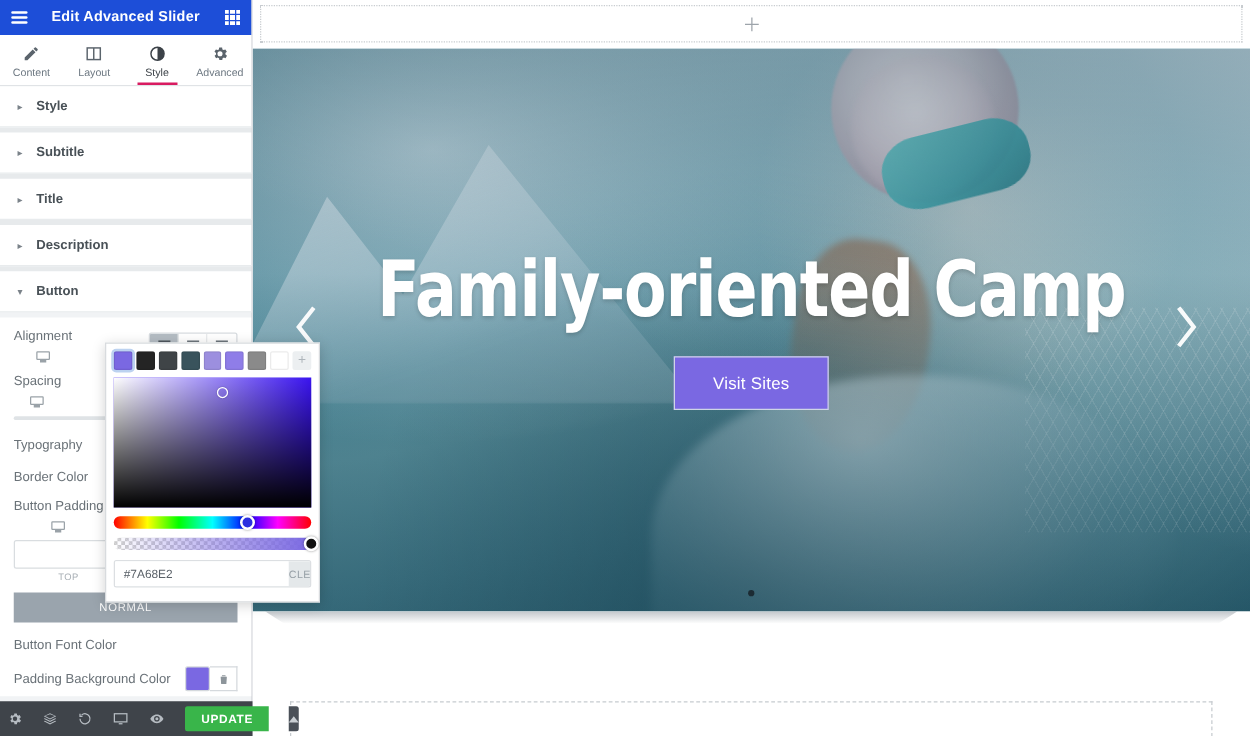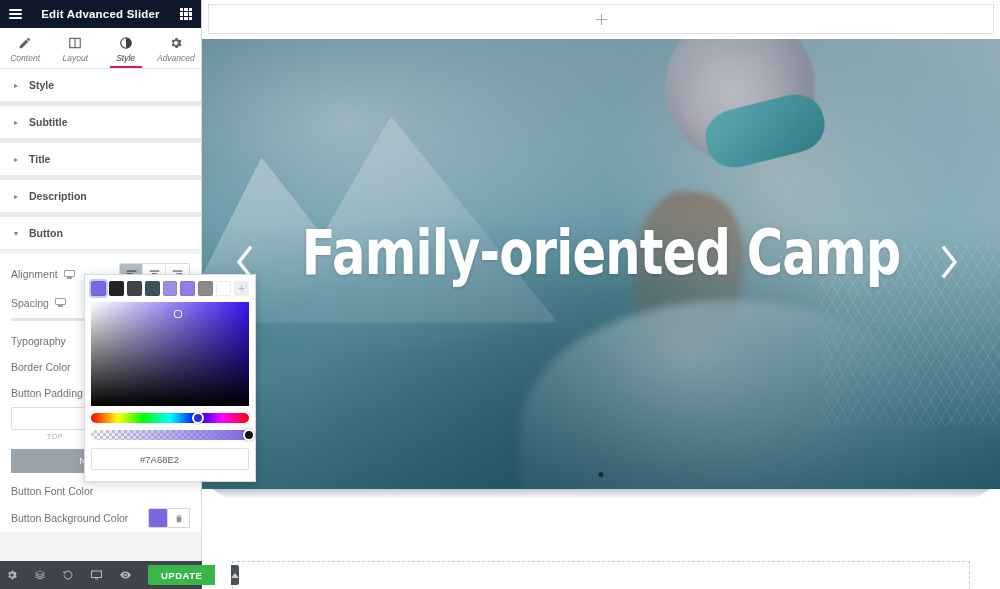--- a/index.html
+++ b/index.html
@@ -13,21 +13,21 @@
 
   
   #sidebar {
     position: absolute; left: 0; top: 0;
     width: 202px; height: 589px;
     background: #f1f3f5;
     border-right: 1px solid #d5d8dc;
     z-index: 40;
   }
   .panel-header {
-    height: 28px; background: #0f172a;
+    height: 28px; background: #1d4ed8;
     display: flex; align-items: center; justify-content: center;
     position: relative;
   }
   .panel-header .title {
     color: #fff; font-size: 11.5px; font-weight: bold; letter-spacing: .2px;
   }
   .hamburger {
     position: absolute; left: 9px; top: 50%; transform: translateY(-50%);
     width: 13px; height: 10px; display: flex; flex-direction: column;
     justify-content: space-between; cursor: pointer;
@@ -41,21 +41,21 @@
   }
   .grid-icon i { background: #fff; display:block; }
 
   .tabs {
     height: 41px; background: #fff; display: flex;
     border-bottom: 1px solid #e0e3e6;
   }
   .tab {
     flex: 1; display: flex; flex-direction: column;
     align-items: center; justify-content: center; gap: 3px;
-    cursor: pointer; position: relative; padding-top:3px;font-style:italic;
+    cursor: pointer; position: relative; padding-top:3px;
   }
   .tab .tlabel { font-size: 8.5px; color: #6d7882; }
   .tab.active .tlabel { color: #3c4248; }
   .tab.active::after {
     content: ""; position: absolute; bottom: 0; left: 18%; right: 18%;
     height: 2px; background: #d81b60;
   }
   .tab svg { display: block; }
 
   .sections { background: #e7eaec; }
@@ -68,21 +68,21 @@
   }
   .section-row .caret { font-size: 8px; color: #7a8289; width: 7px; }
   .section-row .slabel { font-size: 10.5px; font-weight: bold; color: #495157; }
 
   .controls { background: #fff; padding: 0 0 4px 0; }
   .ctrl-row {
     display: flex; align-items: center; justify-content: space-between;
     padding: 9px 11px 0 11px; min-height: 26px;
   }
   .ctrl-label {
-    font-size: 10.5px; color: #6a7278; display:flex; align-items:center; gap:6px;
+    font-size: 10.5px; color: #6a7278; display:flex; align-items:center; gap:6px;flex-direction:column;
   }
   .monitor-ic { width: 11px; height: 9px; display:inline-block; position: relative; }
   .monitor-ic::before {
     content:""; position:absolute; inset:0 0 2px 0;
     border:1.3px solid #9aa2a8; border-radius:1px;
   }
   .monitor-ic::after {
     content:""; position:absolute; bottom:0; left:3px; width:5px; height:2px; background:#9aa2a8;
   }
 
@@ -218,21 +218,20 @@
     width: 12px; height: 12px; border-radius: 50%;
     background: #2b2fe0; border: 2px solid #fff;
     box-shadow: 0 0 2px rgba(0,0,0,.45);
   }
   .bar-knob.dark { background: #111; }
   .hex-row { display: flex; margin-top: 8px; border: 1px solid #dcdfe2; border-radius:2px; overflow:hidden;}
   .hex-input {
     flex: 1; height: 20px; border: none; outline: none; background:#fff;
     font-size: 9.5px; color: #5a6168; padding-left: 7px;
     font-family: "Liberation Sans", sans-serif;
-    margin-left: 41px;
   }
   .clear-btn {
     width: 42px; height: 20px; background: #e4e8ea; color:#97a0a7;
     font-size: 8.5px; letter-spacing:.4px;
     display:flex; align-items:center; justify-content:center; cursor:pointer;
   }
 
   
   #canvas {
     position: absolute; left: 202px; top: 0; right: 0; bottom: 0;
@@ -517,21 +516,21 @@
 
       <div class="state-tabs">
         <div class="state-tab">NORMAL</div>
       </div>
 
       <div class="ctrl-row">
         <span class="ctrl-label">Button Font Color</span>
       </div>
 
       <div class="ctrl-row">
-        <span class="ctrl-label">Button Background Color</span>
+        <span class="ctrl-label">Padding Background Color</span>
         <span class="color-ctrl">
           <span class="swatch-btn" id="bg-swatch" style="background: rgb(122, 104, 226);"></span>
           <span class="trash-btn">
             <svg width="10" height="11" viewBox="0 0 24 24">
               <path fill="#8d959b" d="M6 7h12l-1 14H7L6 7zm3-3h6l1 2H8l1-2z"></path>
             </svg>
           </span>
         </span>
       </div>
 
@@ -625,20 +624,21 @@
         </svg>
       </div>
       <div class="nav-arrow nav-next">
         <svg width="26" height="40" viewBox="0 0 24 40">
           <path fill="none" stroke="#ffffff" stroke-width="3.4" stroke-linecap="square" d="M7 6l11 14L7 34"></path>
         </svg>
       </div>
 
       <div class="slide-inner">
         <div class="slide-title">Family-oriented Camp</div>
+        <div class="visit-btn" id="visit-btn" style="background: rgb(122, 104, 226);">Visit Sites</div>
       </div>
 
       <div class="dots">
         <span class="dot"></span>
       </div>
     </div>
     <div class="slide-shadow"></div>
 
     <div class="dropzone-bottom">
       

